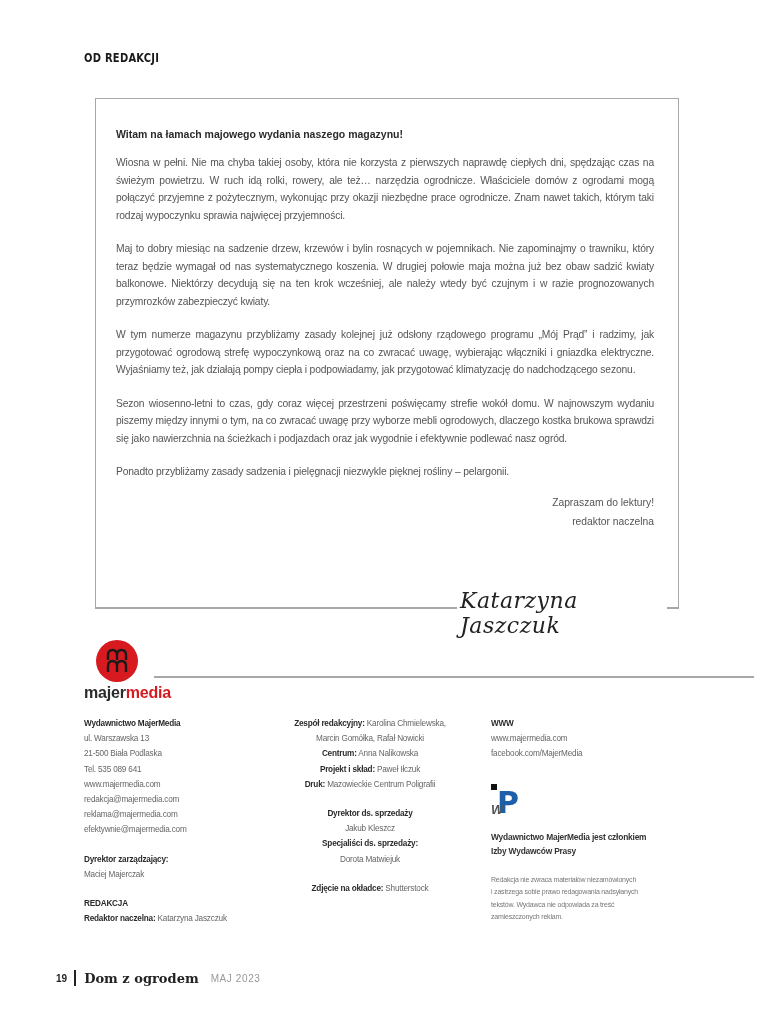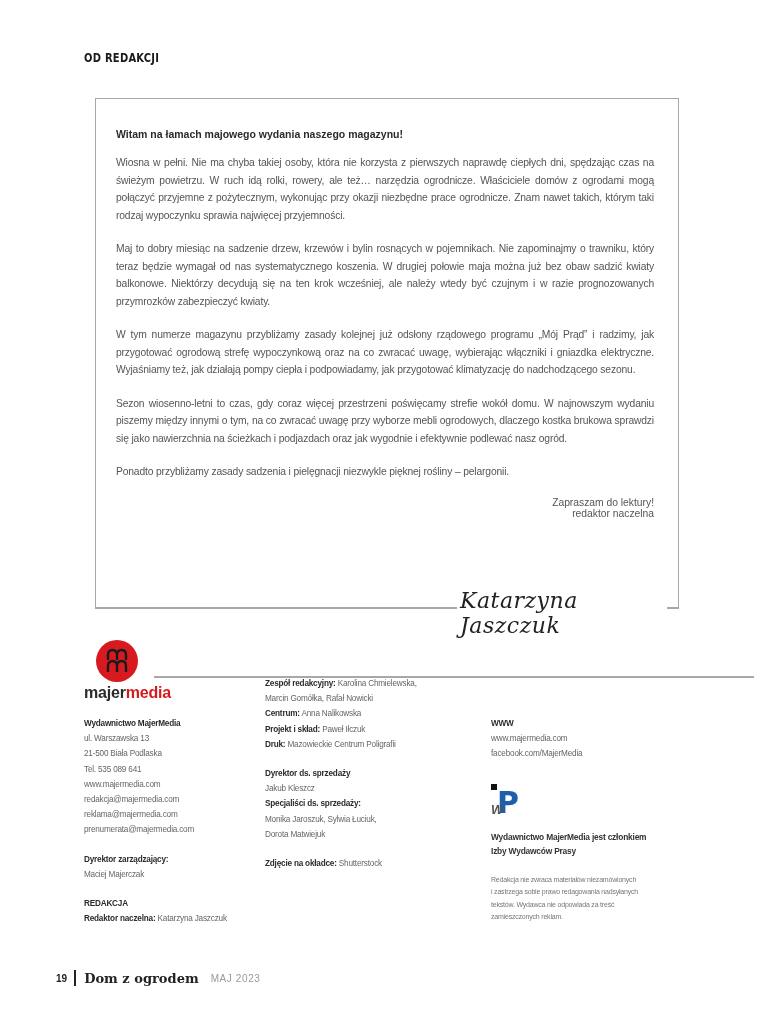--- a/index.html
+++ b/index.html
@@ -25,21 +25,21 @@
   }
 
   .letter-content { position: absolute; left: 116px; top: 128px; width: 538px; }
   .greeting { font-size: 10.5px; font-weight: bold; color: #2b2b2b; margin-bottom: 14px; }
   .para {
     font-size: 10.3px; line-height: 17.5px; color: #555; text-align: justify;
     margin-bottom: 16px; letter-spacing: -0.15px;
   }
   .closing { text-align: right; font-size: 10.3px; color: #555; }
   .closing .line1 { margin-top: 10px; }
-  .closing .line2 { margin-top: 0; text-align: right; }
+  .closing .line2 { margin-top: 8px; text-align: right; }
 
   .signature {
     position: absolute; left: 460px; top: 588px; width: 210px; height: 48px;
     font-family: "DejaVu Serif", serif; font-style: italic;
     font-size: 22px; color: #222; letter-spacing: 0.5px;
   }
 
   .logo {
     position: absolute; left: 84px; top: 640px; width: 64px; height: 60px;
   }
@@ -52,21 +52,21 @@
   }
   .logo-text .majer { color: #2b2b2b; }
   .logo-text .media { color: #d61a1f; }
 
   .divider { position: absolute; left: 154px; top: 676px; width: 600px; height: 1.5px; background: #a8a8a8; }
 
   .col { position: absolute; font-size: 8.2px; line-height: 15.2px; color: #666; letter-spacing: -0.2px; }
   .col .b { font-weight: bold; color: #2b2b2b; }
   .col .gap { height: 14px; }
   .col1 { left: 84px; top: 716px; width: 170px; }
-  .col2 { left: 265px; top: 676px; width: 210px; }
+  .col2 { left: 265px; top: 716px; width: 210px; text-align: center; }
   .col3 { left: 491px; top: 716px; width: 200px; }
 
   .iwp-logo { position: relative; width: 34px; height: 36px; margin: 22px 0 10px 0; }
   .iwp-logo .sq { position: absolute; left: 0; top: 0; width: 6px; height: 6px; background: #111; }
   .iwp-logo .p {
     position: absolute; left: 6px; top: 4px; font-size: 30px; font-weight: bold; color: #1d5fa8;
     font-family: "DejaVu Sans", sans-serif; line-height: 30px;
   }
   .iwp-logo .w {
     position: absolute; left: 0px; top: 18px; font-size: 13px; font-weight: bold; color: #555; font-style: italic;
@@ -121,21 +121,21 @@
 <div class="divider"></div>
 
 <div class="col col1">
   <div class="b">Wydawnictwo MajerMedia</div>
   <div>ul. Warszawska 13</div>
   <div>21-500 Biała Podlaska</div>
   <div>Tel. 535 089 641</div>
   <div>www.majermedia.com</div>
   <div>redakcja@majermedia.com</div>
   <div>reklama@majermedia.com</div>
-  <div>prenumerata@majermedia.com</div>
+  <div>efektywnie@majermedia.com</div>
   <div class="gap"></div>
   <div class="b">Dyrektor zarządzający:</div>
   <div>Maciej Majerczak</div>
   <div class="gap"></div>
   <div class="b">REDAKCJA</div>
   <div>
     <span class="b">Redaktor naczelna:</span>
     <span>Katarzyna Jaszczuk</span>
   </div>
 </div>
@@ -155,21 +155,20 @@
     <span>Paweł Iłczuk</span>
   </div>
   <div>
     <span class="b">Druk:</span>
     <span>Mazowieckie Centrum Poligrafii</span>
   </div>
   <div class="gap"></div>
   <div class="b">Dyrektor ds. sprzedaży</div>
   <div>Jakub Kleszcz</div>
   <div class="b">Specjaliści ds. sprzedaży:</div>
-  <div>Monika Jaroszuk, Sylwia Łuciuk,</div>
   <div>Dorota Matwiejuk</div>
   <div class="gap"></div>
   <div>
     <span class="b">Zdjęcie na okładce:</span>
     <span>Shutterstock</span>
   </div>
 </div>
 
 <div class="col col3">
   <div class="b">WWW</div>

